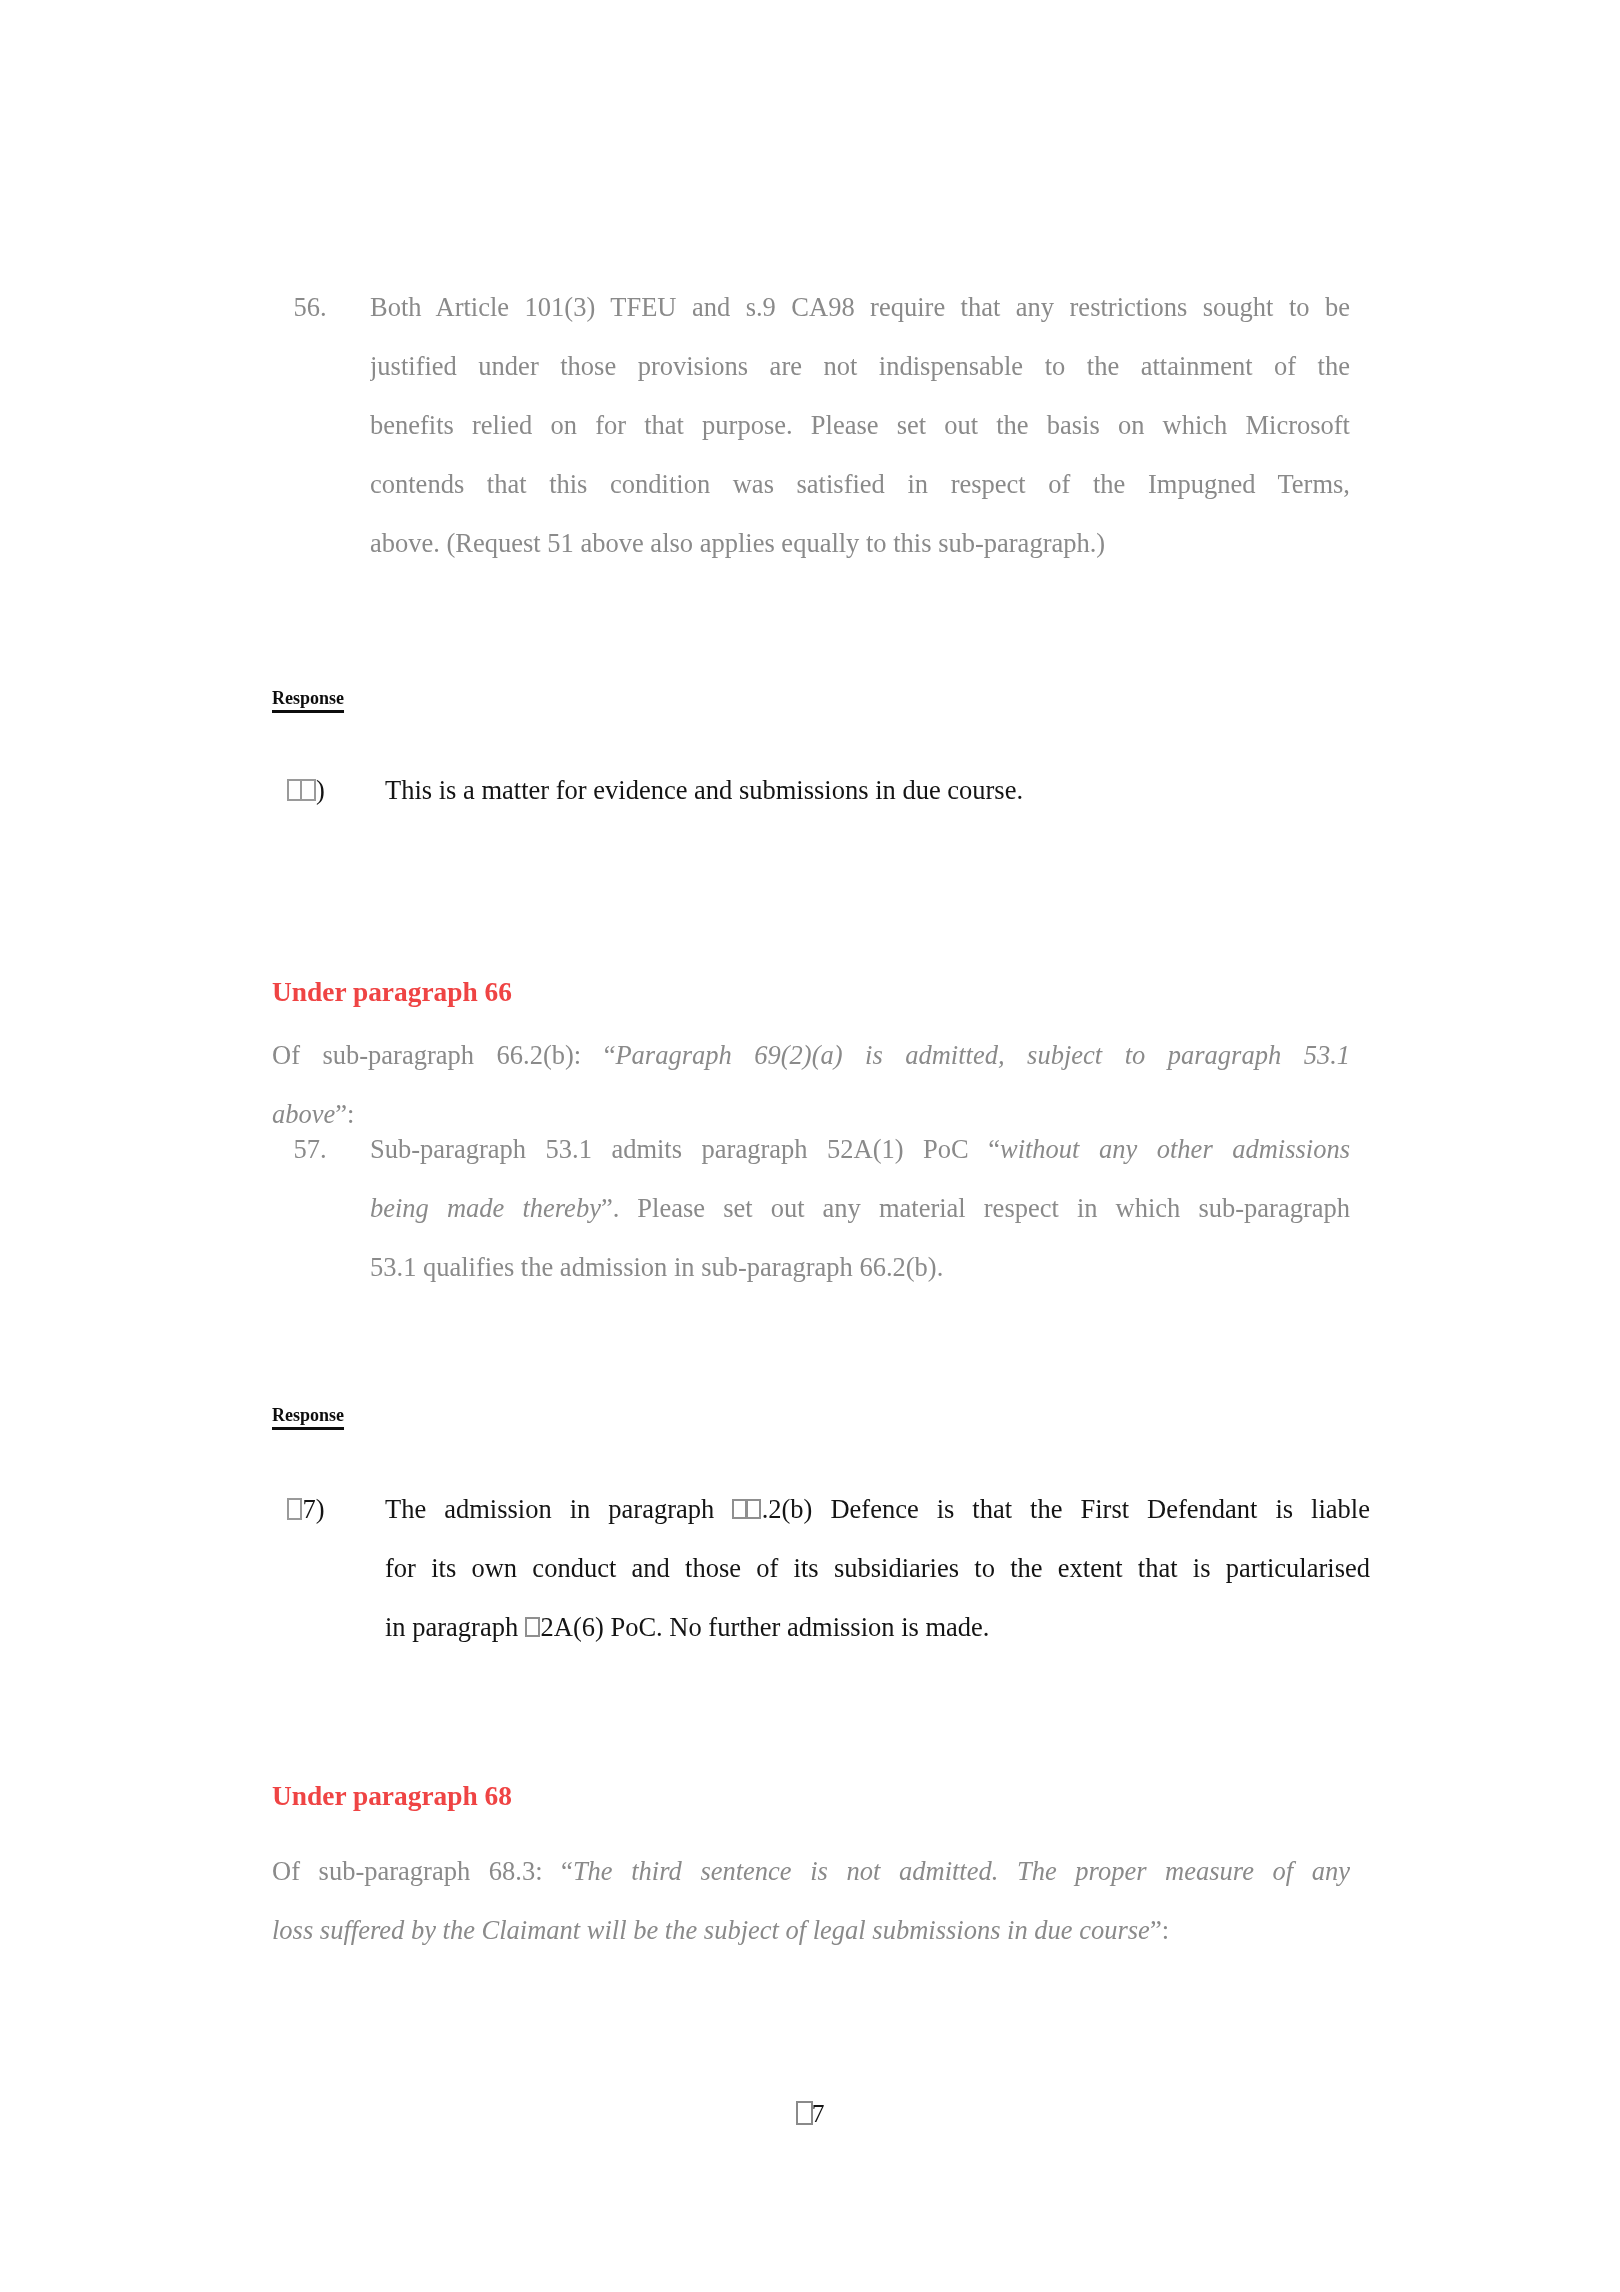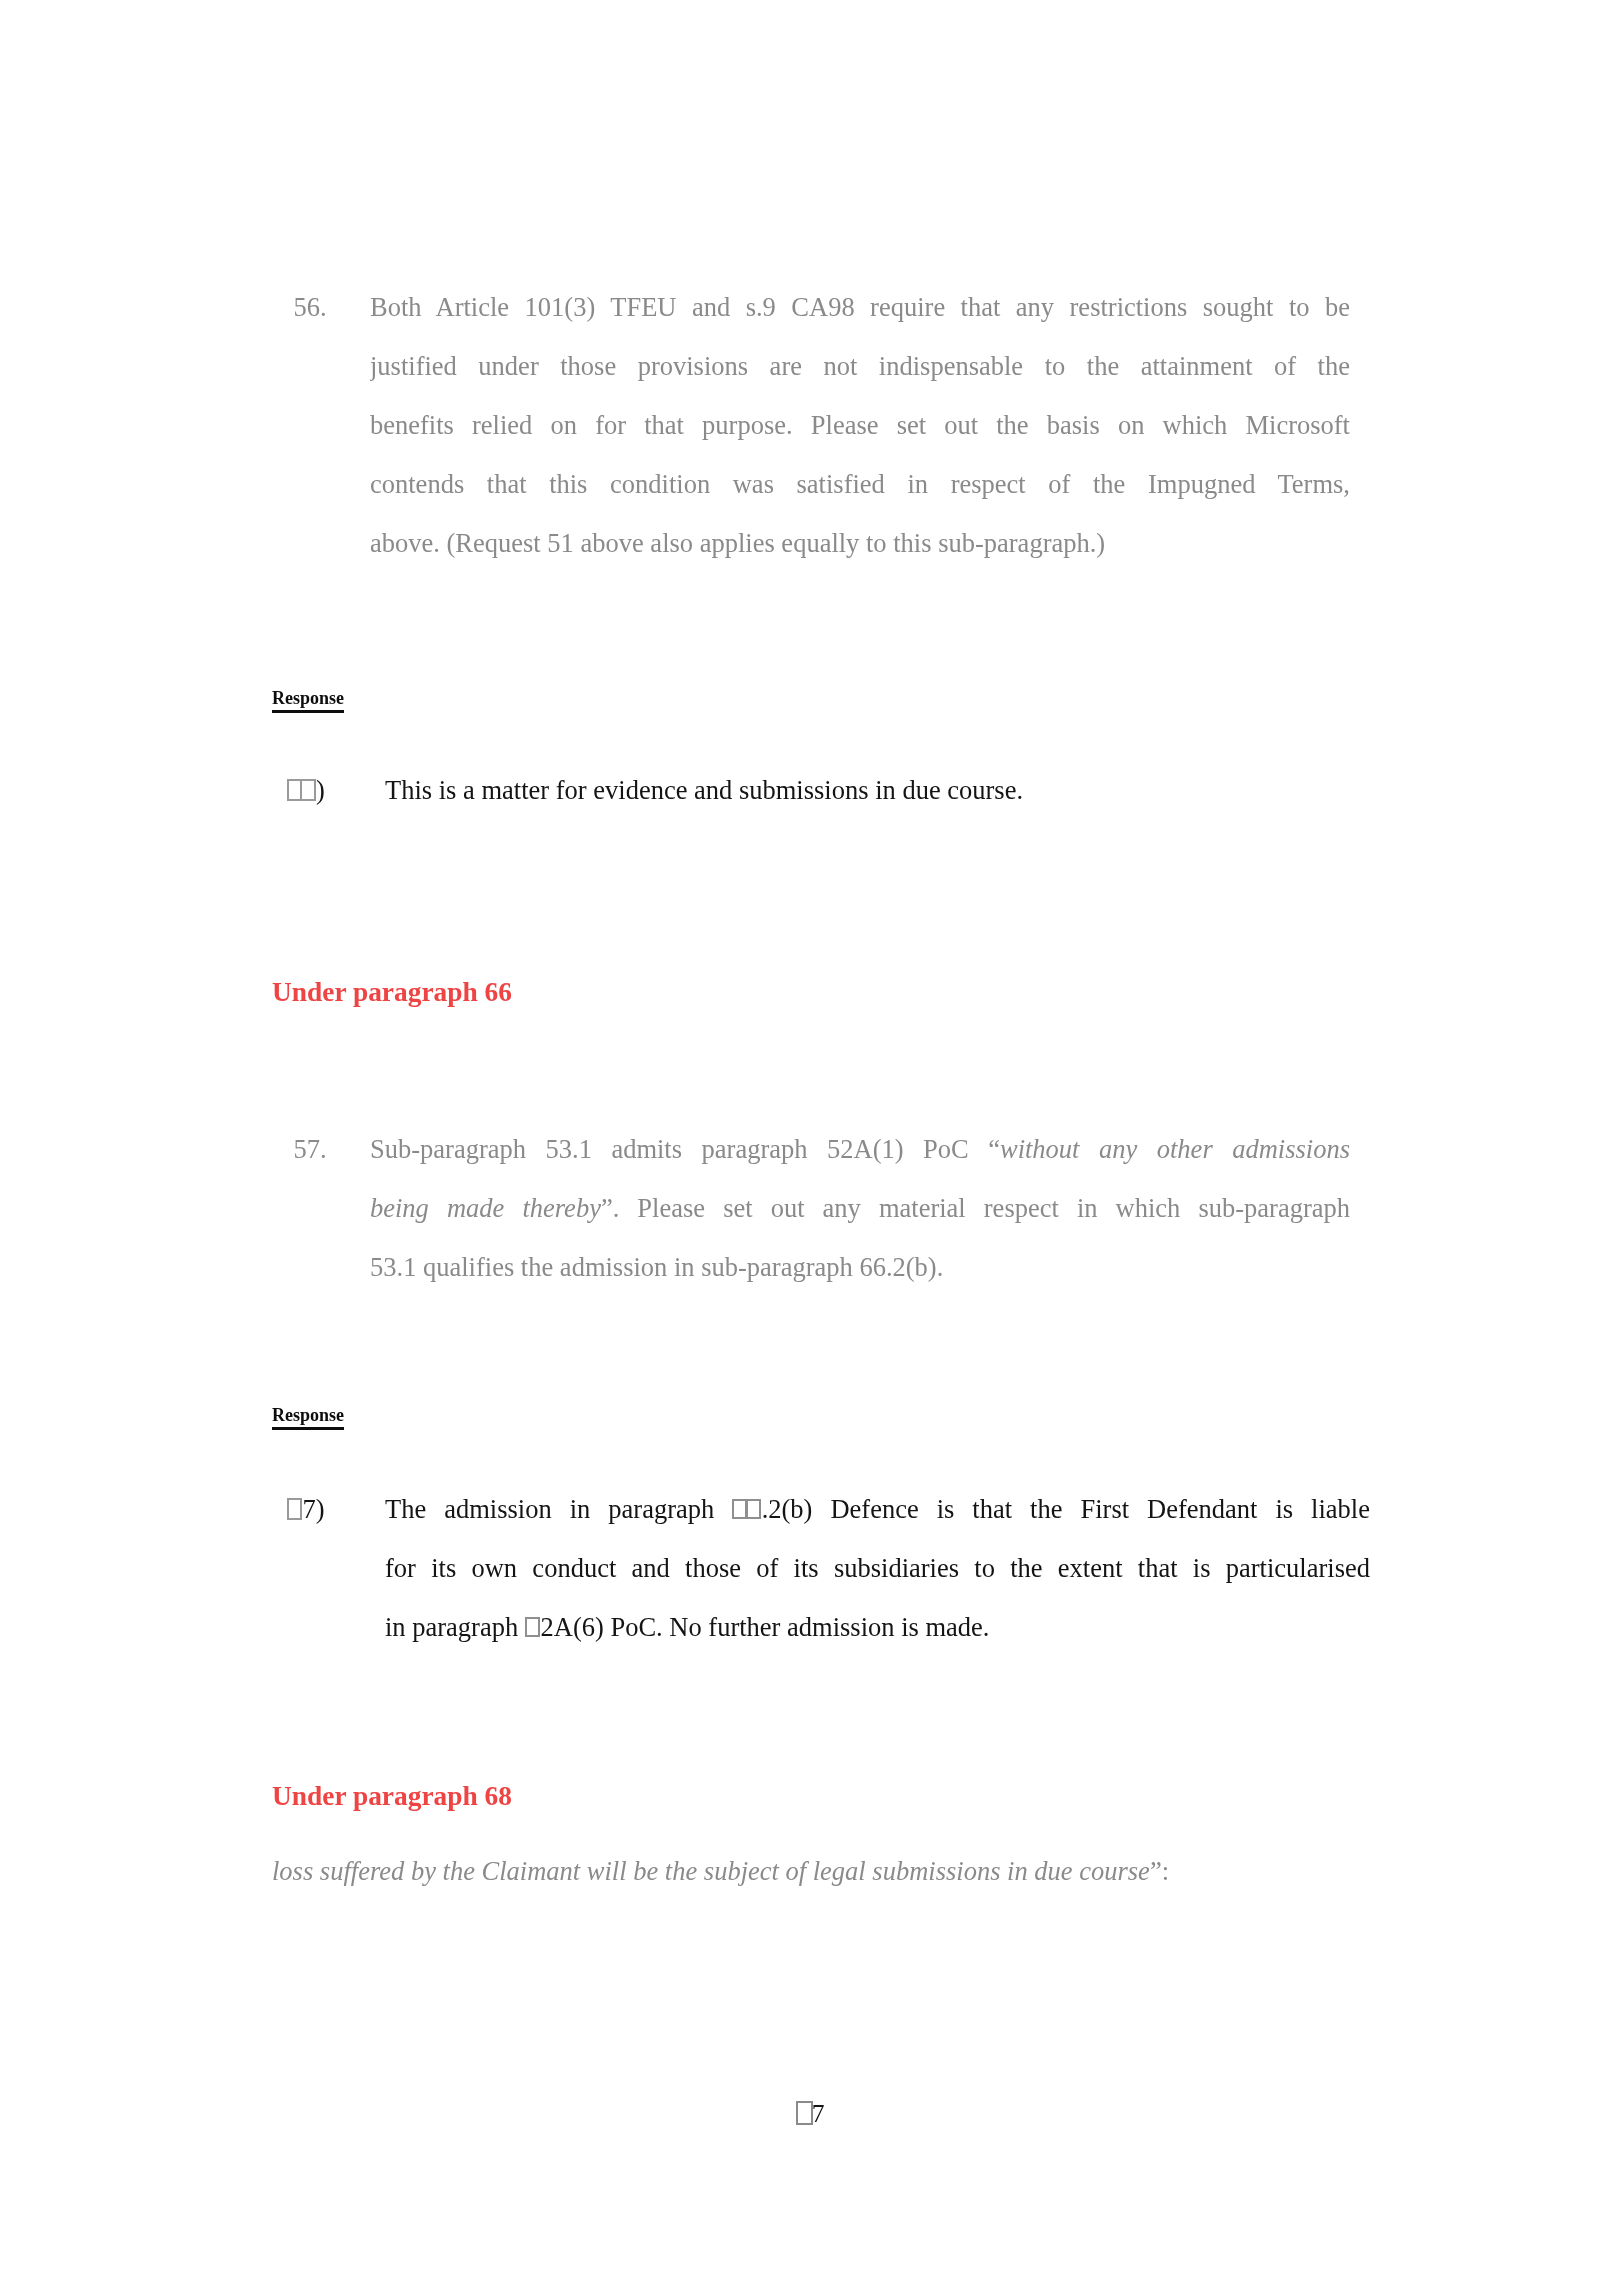--- a/index.html
+++ b/index.html
@@ -65,20 +65,24 @@
     <span class="marker"><span class="tofu"></span><span class="tofu joined"></span><span>)</span></span>
     <div class="itxt">
       <div>This is a matter for evidence and submissions in due course.</div>
     </div>
   </section>
 
   <section class="sec" style="top:963px">
     <span class="sub-head">Under paragraph 66</span>
   </section>
 
+  <section class="sec gray body-text intro" style="top:1026px">
+    <div class="jline"><span>Of sub-paragraph 66.2(b): “</span><span class="it">Paragraph 69(2)(a) is admitted, subject to paragraph 53.1</span></div>
+    <div class="jline last"><span class="it">above</span><span>”:</span></div>
+  </section>
 
   <section class="sec numbered gray body-text" style="top:1120px">
     <span class="num">57.</span>
     <div class="ptxt">
       <div class="jline"><span>Sub-paragraph 53.1 admits paragraph 52A(1) PoC “</span><span class="it">without any other admissions</span></div>
       <div class="jline"><span class="it">being made thereby</span><span>”.  Please set out any material respect in which sub-paragraph</span></div>
       <div class="jline last">53.1 qualifies the admission in sub-paragraph 66.2(b).</div>
     </div>
   </section>
 
@@ -93,20 +97,21 @@
       <div class="jline">for its own conduct and those of its subsidiaries to the extent that is particularised</div>
       <div class="jline last"><span>in paragraph </span><span class="tofu inline-sm"></span><span>2A(6) PoC. No further admission is made.</span></div>
     </div>
   </section>
 
   <section class="sec" style="top:1767px">
     <span class="sub-head">Under paragraph 68</span>
   </section>
 
   <section class="sec gray body-text intro" style="top:1842px">
+    <div class="jline"><span>Of sub-paragraph 68.3: “</span><span class="it">The third sentence is not admitted.  The proper measure of any</span></div>
     <div class="jline last"><span class="it">loss suffered by the Claimant will be the subject of legal submissions in due course</span><span>”:</span></div>
   </section>
 
   <div class="footer-num">
     <span class="tofu"></span><span>7</span>
   </div>
 
 </div>
 
 

